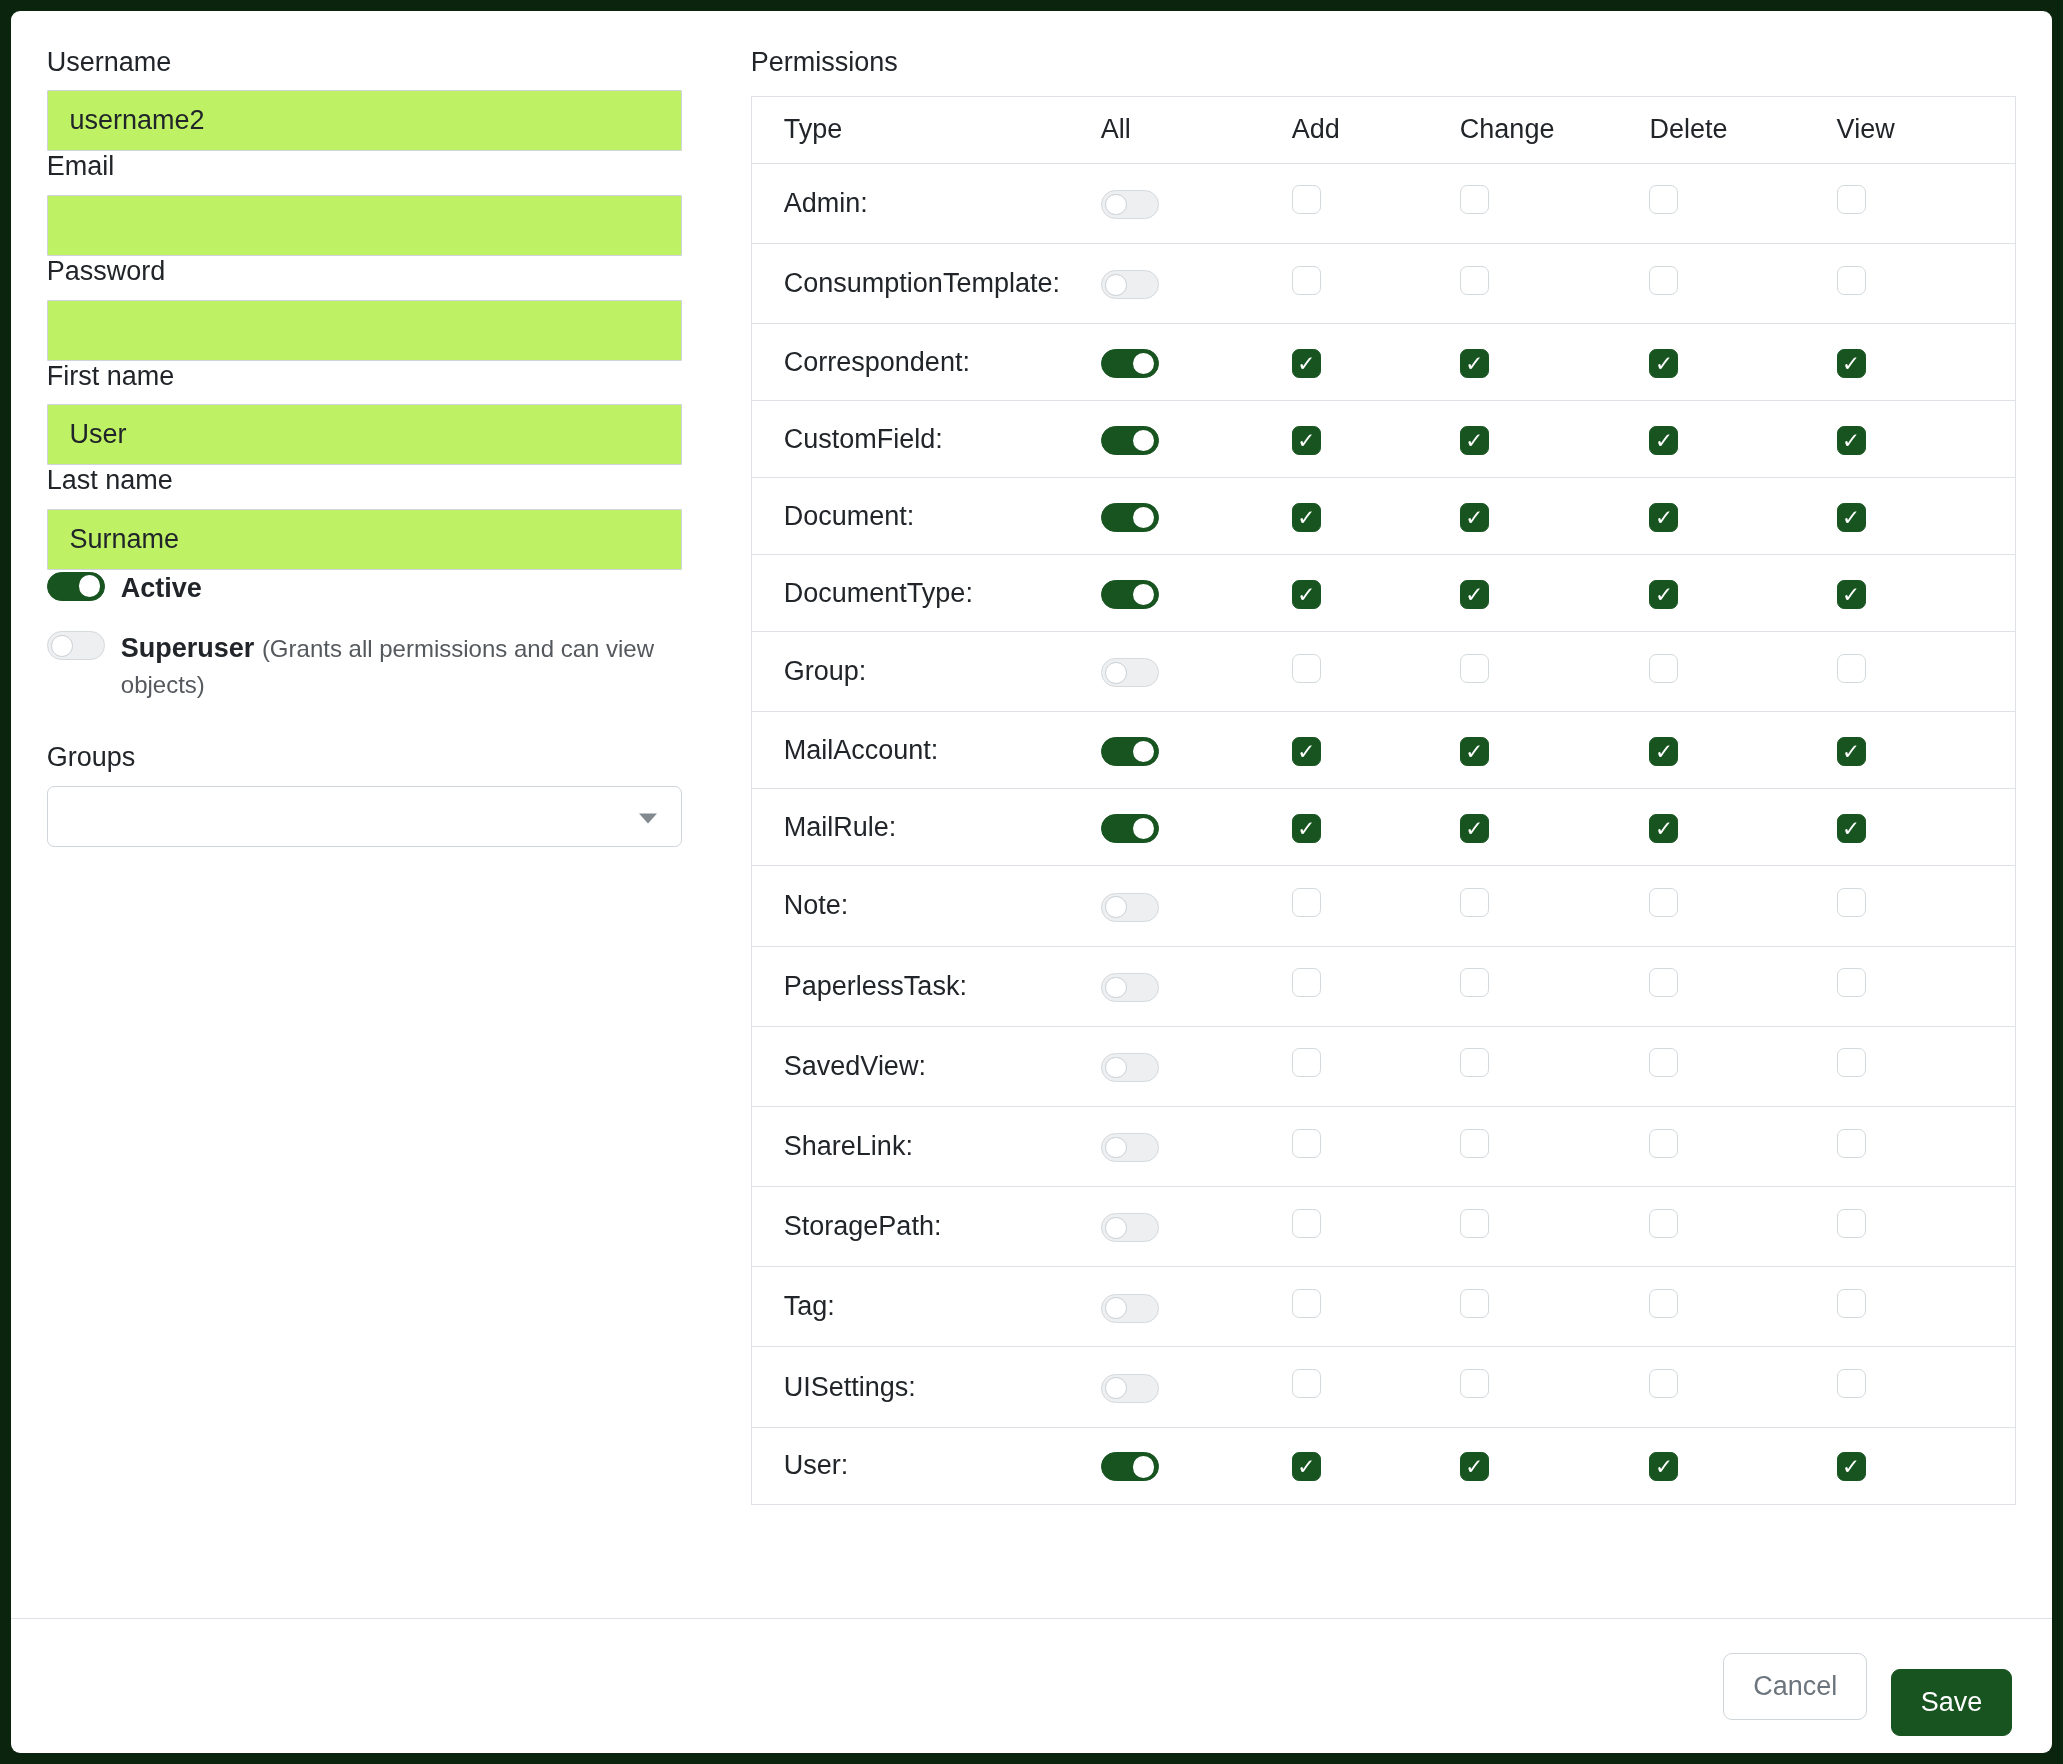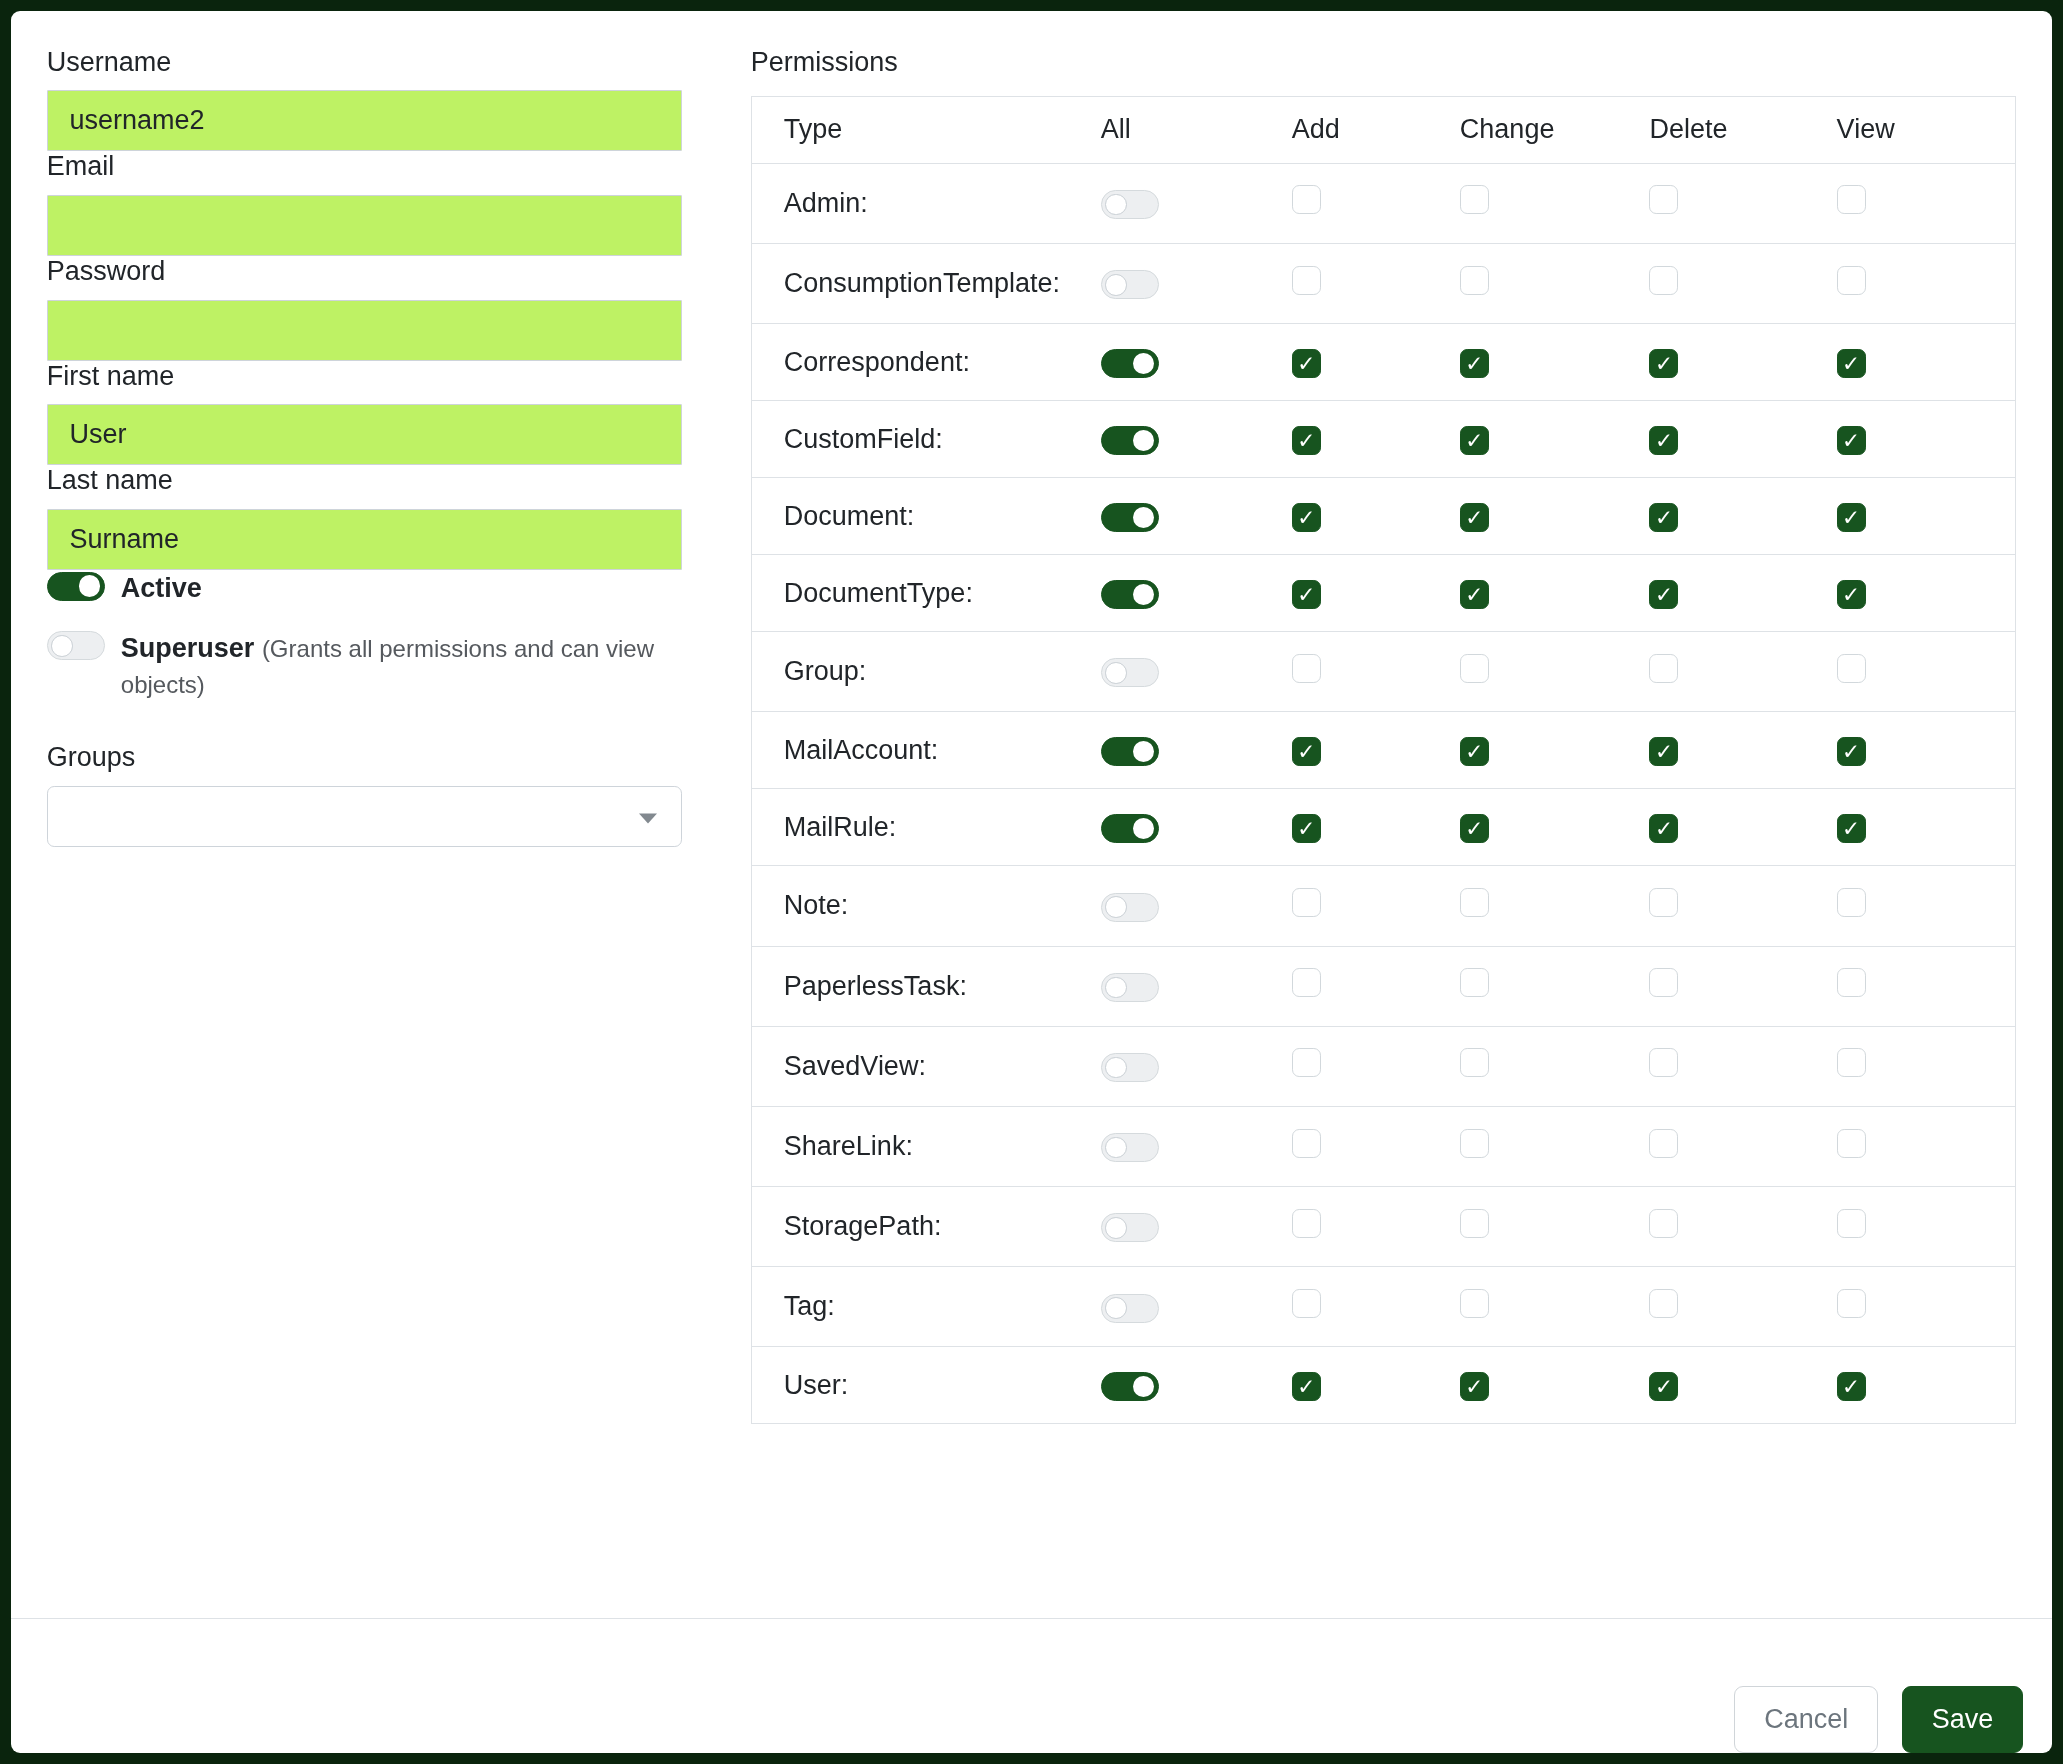--- a/index.html
+++ b/index.html
@@ -120,22 +120,22 @@
     color:#fff; font-size:21.6px; font-weight:bold;
     font-family:"DejaVu Sans",sans-serif;
     cursor:pointer;
   }
   .checkbox.checked { background:var(--primary); border-color:var(--primary); }
 
   
   .modal-footer {
     flex:0 0 135px;
     border-top:0.9px solid var(--border);
-    display:flex; align-items:flex-end; justify-content:flex-end;
-    gap:23.4px; padding:0 29px;
+    display:flex; align-items:center; justify-content:flex-end;
+    gap:23.4px; padding:0 40px;
   }
   .btn {
     height:67px; border-radius:9px; font-size:27px;
     padding:0 29px; cursor:pointer; font-family:inherit;
   }
   .btn-cancel { background:#fff; border:0.9px solid #d0d5d9; color:#6c757d; }
   .btn-save { background:var(--primary); border:0.9px solid var(--primary); color:#fff;margin-top:32px; }
 </style>
 </head>
 <body style="background: rgb(10, 36, 13);">
@@ -336,20 +336,28 @@
             </tr>
             <tr>
               <td>Tag:</td>
               <td><span class="switch"><span class="knob"></span></span></td>
               <td><span class="checkbox"></span></td>
               <td><span class="checkbox"></span></td>
               <td><span class="checkbox"></span></td>
               <td><span class="checkbox"></span></td>
             </tr>
             <tr>
+              <td>UISettings:</td>
+              <td><span class="switch"><span class="knob"></span></span></td>
+              <td><span class="checkbox"></span></td>
+              <td><span class="checkbox"></span></td>
+              <td><span class="checkbox"></span></td>
+              <td><span class="checkbox"></span></td>
+            </tr>
+            <tr>
               <td>User:</td>
               <td><span class="switch on"><span class="knob"></span></span></td>
               <td><span class="checkbox checked">✓</span></td>
               <td><span class="checkbox checked">✓</span></td>
               <td><span class="checkbox checked">✓</span></td>
               <td><span class="checkbox checked">✓</span></td>
             </tr>
           </tbody>
       </table>
     </div>

